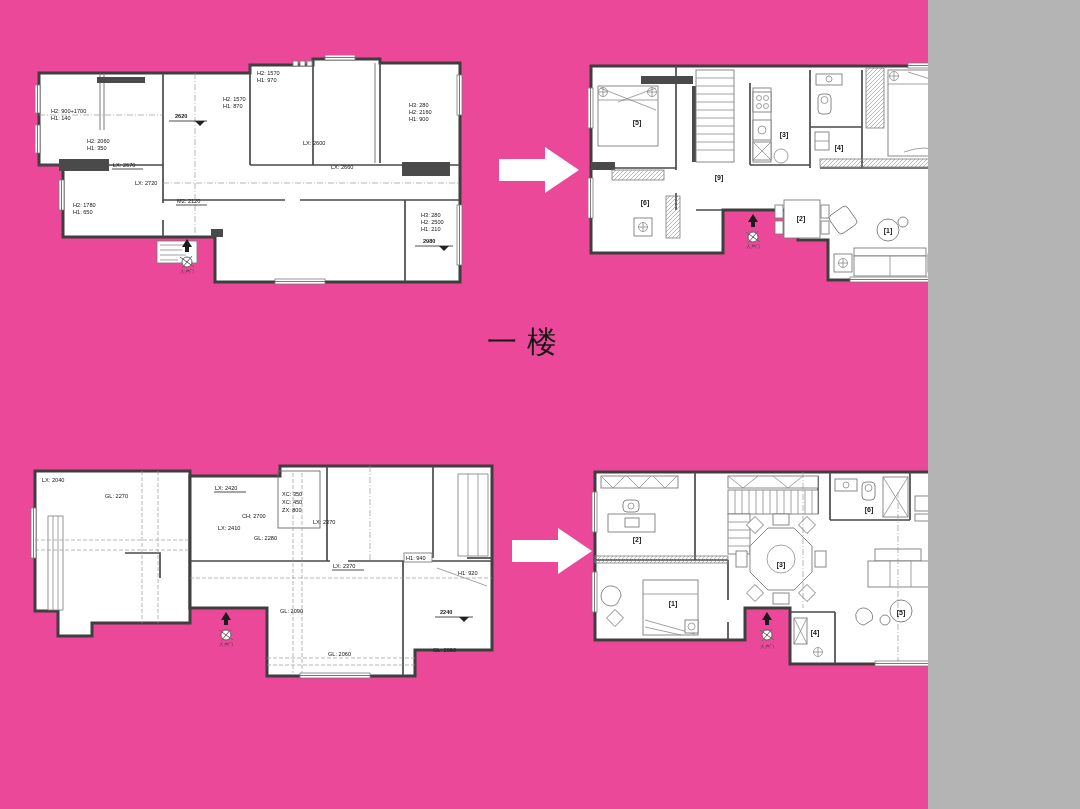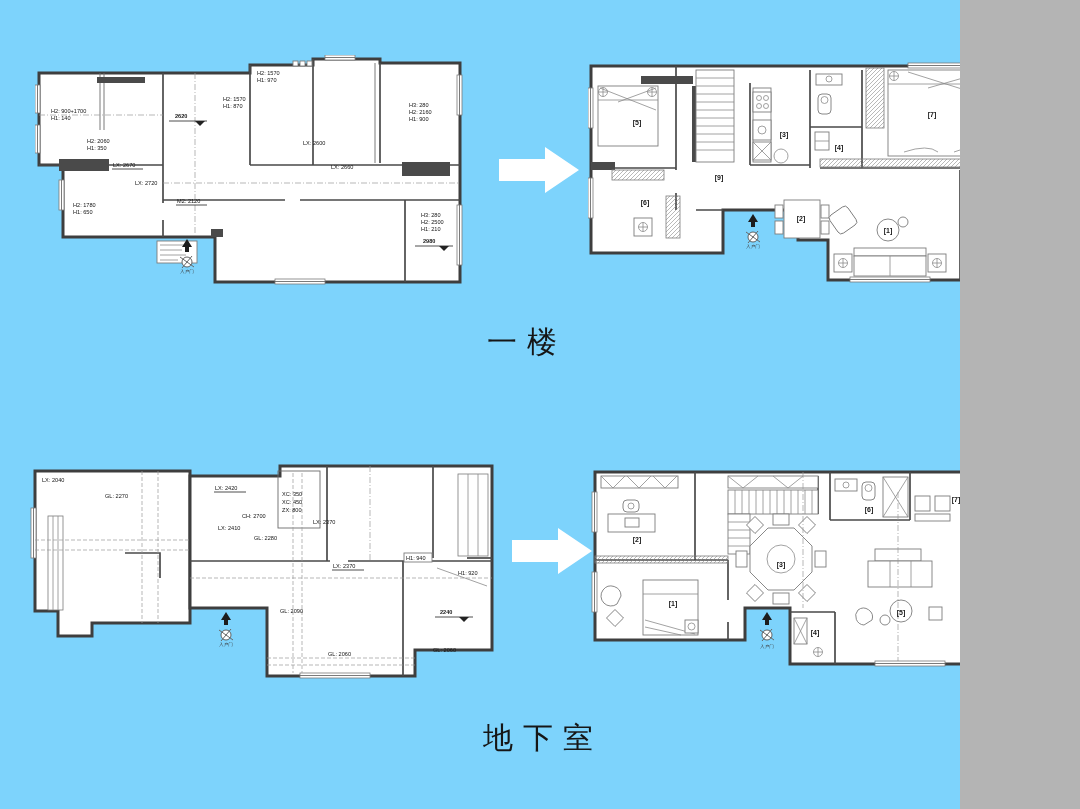--- a/index.html
+++ b/index.html
@@ -1,17 +1,17 @@
 <!DOCTYPE html>
 <html><head>
 <meta charset="utf-8">
 <style>
   html,body{margin:0;padding:0;background:#b4b4b4;}
-  .canvas{position:relative;width:928px;height:809px;background:#7dd3fc;overflow:hidden;
-          font-family:"Liberation Sans",sans-serif;padding-left:32px;}
+  .canvas{position:relative;width:928px;height:809px;background:#ec4899;overflow:hidden;
+          font-family:"Liberation Sans",sans-serif;}
   .panel{position:absolute;}
   .sec-title{position:absolute;text-align:center;font-size:30px;letter-spacing:10px;
              color:#161616;font-family:"Liberation Sans",sans-serif;}
   svg text{font-family:"Liberation Sans",sans-serif;fill:#161616;}
   .dim{font-size:5.6px;}
   .dimb{font-size:5.6px;font-weight:bold;}
   .rn{font-size:7px;font-weight:bold;}
   .entrytxt{font-size:4.6px;fill:#3a3a3a;}
   .floor{fill:#ffffff;stroke:#3e3e3e;stroke-width:3;}
   .iw{stroke:#4a4a4a;stroke-width:1.7;fill:none;}
@@ -418,15 +418,14 @@
       <text class="rn" x="371" y="50" text-anchor="middle">[7]</text>
       <text class="rn" x="421" y="72" text-anchor="middle">[8]</text>
       <text class="rn" x="413" y="170" text-anchor="middle">[9]</text>
     </g>
     <g>
       <use href="#entrymark" x="182" y="168"></use>
       <text class="entrytxt" x="182" y="196" text-anchor="middle">入户门</text>
     </g>
   </svg>
 
-  <div class="sec-title" style="left:443px;top:718px;width:200px">地下室</div>
 
 </div>
 
 </body></html>

